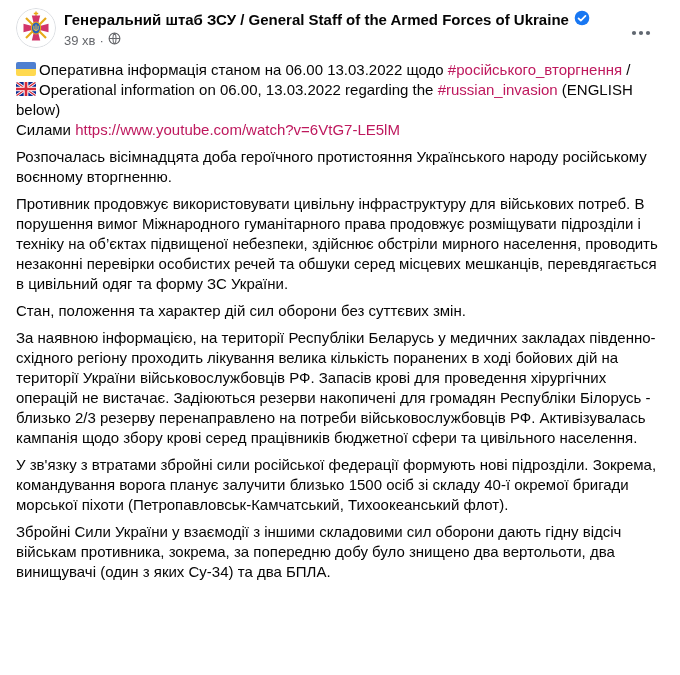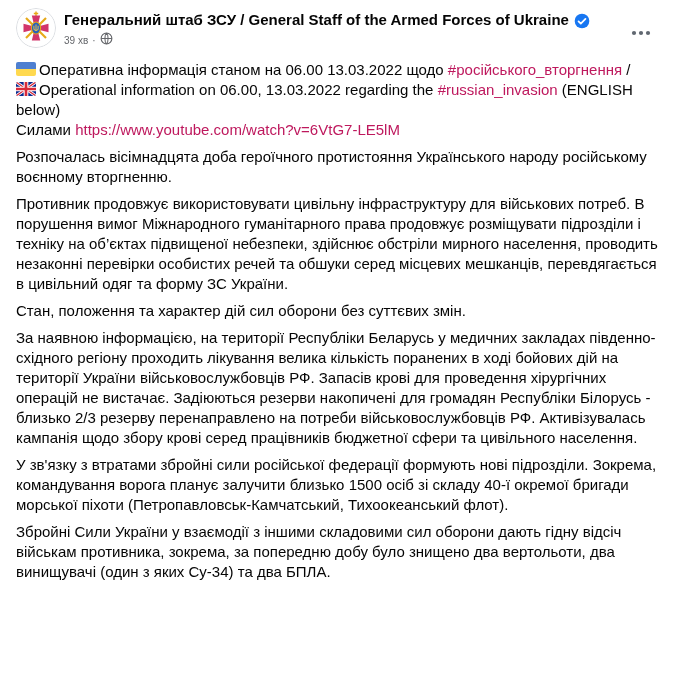--- a/index.html
+++ b/index.html
@@ -21,37 +21,37 @@
   }
   .avatar {
     width: 40px; height: 40px;
     border-radius: 50%;
     flex: 0 0 40px;
     cursor: pointer;
   }
   .header-text { flex: 1 1 auto; padding-top: 2px; }
   .title-row {
     display: flex;
-    align-items: flex-end;
+    align-items: flex-start;
     gap: 5px;
     line-height: 19px;
   }
   .page-name {
     font-size: 15px;
     font-weight: 700;
     color: #050505;
     cursor: pointer;
   }
   .verified { display: inline-flex; flex: 0 0 auto; }
   .meta-row {
     display: flex;
     align-items: center;
     gap: 4px;
     margin-top: 3px;
-    font-size: 10px;
+    font-size: 13px;
     color: #65676b;
     line-height: 16px;
   }
   .meta-row .timestamp { cursor: pointer; }
   .more-btn {
     flex: 0 0 auto;
     margin-top: 8px;
     margin-right: 6px;
     padding: 6px;
     border-radius: 50%;

